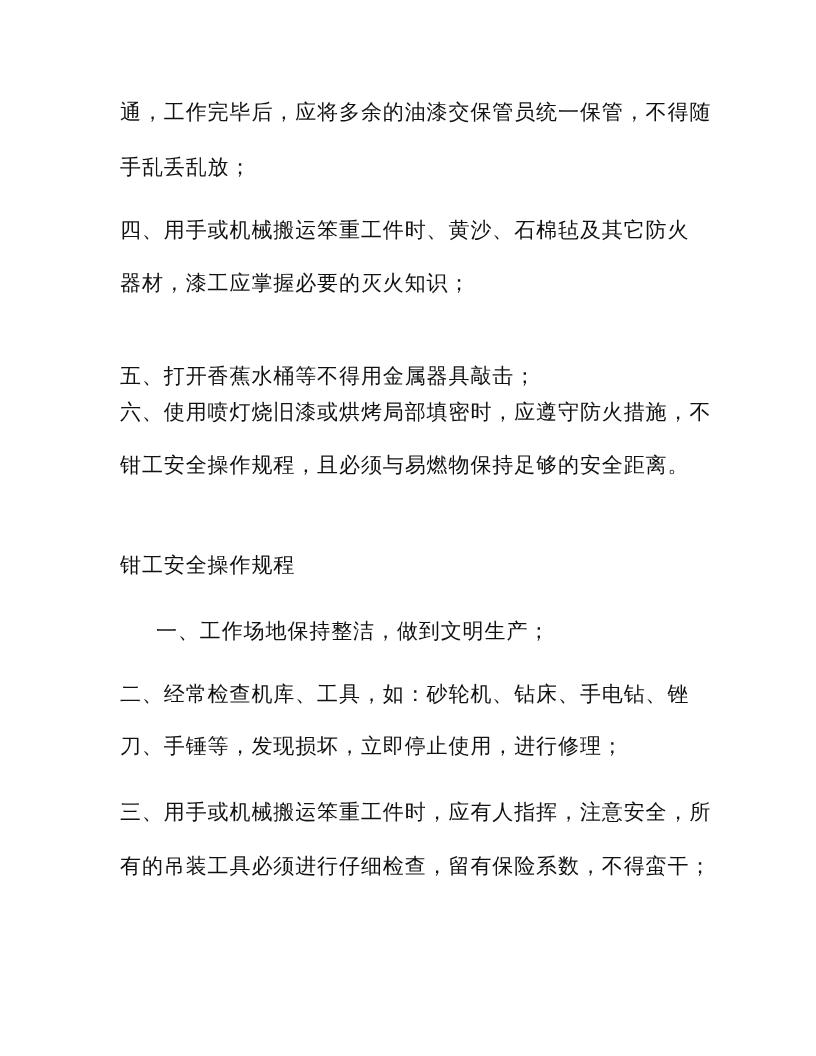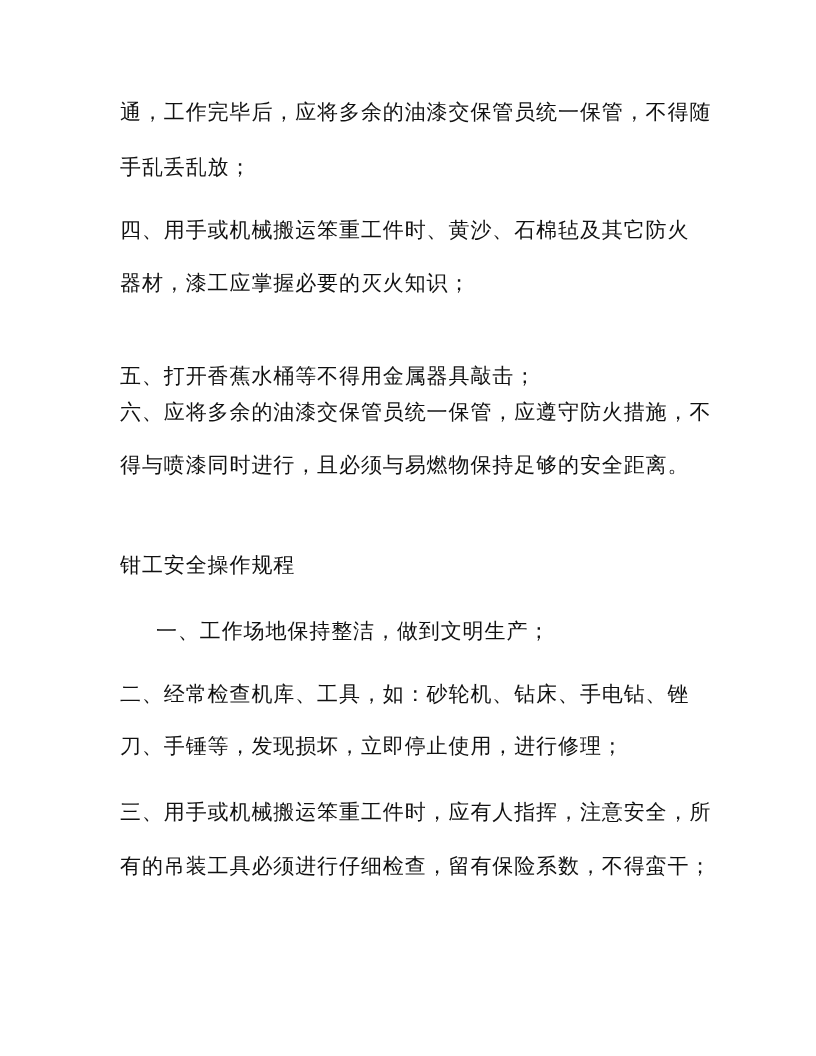--- a/index.html
+++ b/index.html
@@ -49,22 +49,22 @@
     <div>
       <div class="line" style="top:217px;">四、用手或机械搬运笨重工件时、黄沙、石棉毡及其它防火</div>
       <div class="line" style="top:270px;">器材，漆工应掌握必要的灭火知识；</div>
     </div>
 
     <div>
       <div class="line" style="top:335px;margin-top:28px;">五、打开香蕉水桶等不得用金属器具敲击；</div>
     </div>
 
     <div>
-      <div class="line" style="top:399px;">六、应将多余的油漆交保管员统一保管，应遵守防火措施，不</div>
-      <div class="line" style="top:452px;">得与喷漆同时进行，且必须与易燃物保持足够的安全距离。</div>
+      <div class="line" style="top:399px;">六、使用喷灯烧旧漆或烘烤局部填密时，应遵守防火措施，不</div>
+      <div class="line" style="top:452px;">钳工安全操作规程，且必须与易燃物保持足够的安全距离。</div>
     </div>
   </div>
 
   <div>
     <div class="line heading" style="top:552px;">钳工安全操作规程</div>
 
     <div>
       <div class="line" style="top:618px;margin-left:36px;">一、工作场地保持整洁，做到文明生产；</div>
     </div>
 

